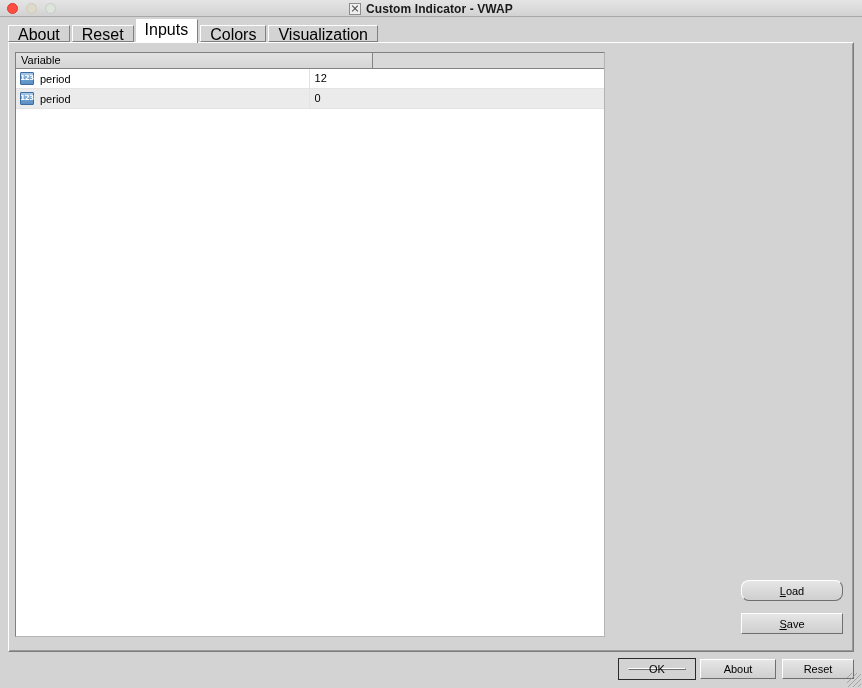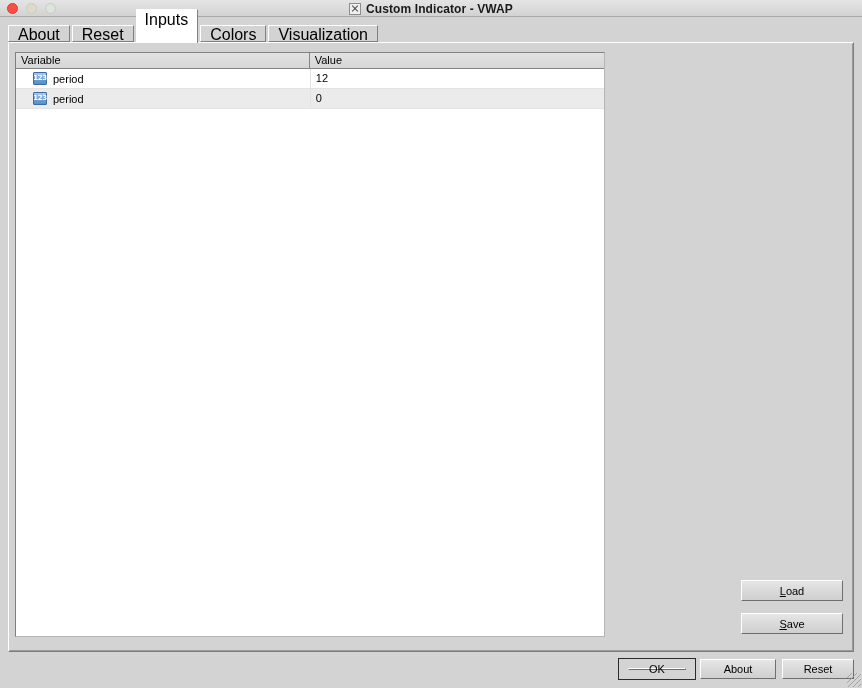--- a/index.html
+++ b/index.html
@@ -110,21 +110,21 @@
     border: 1px solid #ffffff;
     border-right-color: #808080;
     border-bottom-color: #808080;
     box-sizing: border-box;
     font-size: 16px;
     color: #000;
     white-space: nowrap;
     cursor: default;
   }
   .tab.active {
-    height: 34px;
+    height: 24px;
     line-height: 19px;
     background: #ffffff;
     border: 1px solid #ffffff;
     border-right-color: #808080;
     border-bottom: none;
     position: relative;
     z-index: 6;
     margin-bottom: -1px;
     padding-left: 8px;
   }
@@ -189,21 +189,21 @@
     border-bottom: 1px solid #e3e3e3;
     box-sizing: border-box;
     align-items: center;
     cursor: default;
   }
   .trow.alt { background: #ebebeb; }
   .trow .cell-var {
     width: 357px;
     display: flex;
     align-items: center;
-    padding-left: 17px;
+    padding-left: 4px;
     box-sizing: border-box;
     border-right: 1px solid #e3e3e3;
     height: 19px;
   }
   .trow .cell-val {
     width: 358px;
     padding-left: 5px;
     box-sizing: border-box;
     height: 19px;
     line-height: 19px;
@@ -248,21 +248,21 @@
     display: flex;
     align-items: center;
     justify-content: center;
     user-select: none;
   }
   .btn .mn { text-decoration: underline; }
 
   .btn-load {
     position: absolute;
     left: 741px; top: 580px;
-    width: 102px; height: 21px;
+    width: 102px; height: 21px; border-radius: 8px;
   }
   .btn-save {
     position: absolute;
     left: 741px; top: 613px;
     width: 102px; height: 21px;
   }
 
   
   .footer-sep {
     position: absolute;
@@ -329,21 +329,20 @@
     <div class="tab">Colors</div>
     <div class="tab">Visualization</div>
   </div>
 
   <div class="panel"></div>
   <div class="panel-inner-line"></div>
 
   <div class="table-wrap">
     <div class="thead">
       <div class="th col-var">Variable</div>
-      <div class="th col-val">Value</div>
     </div>
 
     <div class="trow">
       <div class="cell-var">
         <span class="type-icon">
           <span>123</span>
         </span>
         <span class="var-label">period</span>
       </div>
       <div class="cell-val val-label">12</div>

